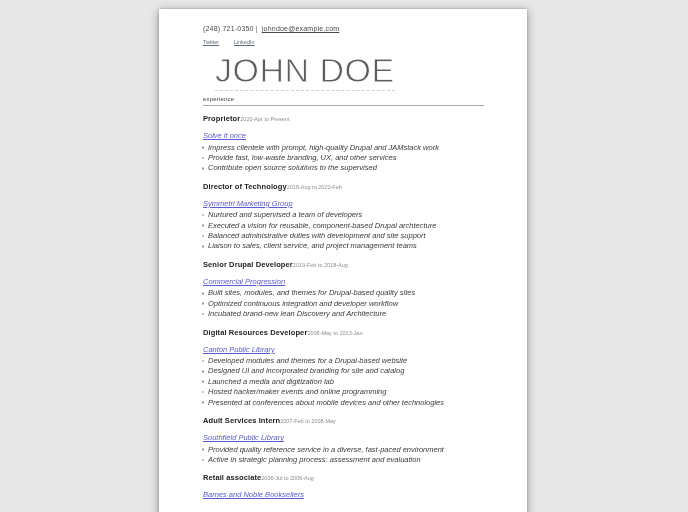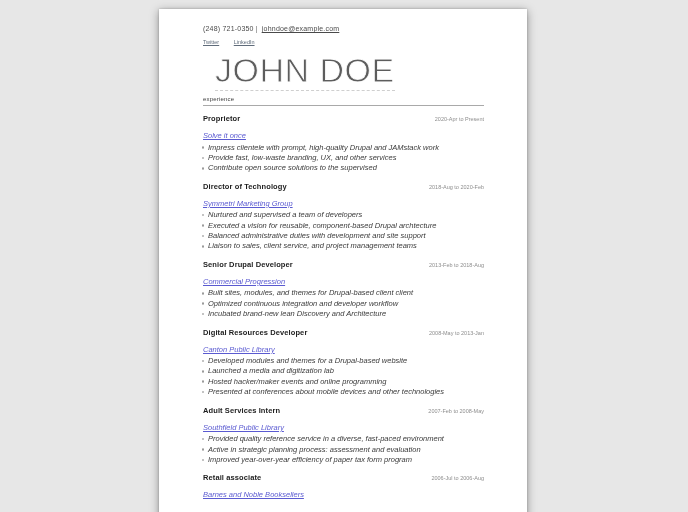--- a/index.html
+++ b/index.html
@@ -77,21 +77,20 @@
   .section-rule {
     border: none;
     border-top: 1px solid #a9a9a9;
     margin: 2px 0 0 0;
   }
 
   
   .entry { margin-top: 8px; }
   .entry-head {
     display: flex;
-    justify-content: space-between;
     align-items: flex-start;
   }
   .entry-title {
     margin: 0;
     font-size: 7.5px;
     line-height: 10px;
     font-weight: bold;
     color: #1c1c1c;
     max-width: 200px;
     letter-spacing: 0.1px;
@@ -188,50 +187,50 @@
           </ul>
   </section>
 
   <section class="entry">
     <div class="entry-head">
       <h2 class="entry-title">Senior Drupal Developer</h2>
       <span class="entry-dates">2013-Feb to 2018-Aug</span>
     </div>
     <a class="entry-company" href="#">Commercial Progression</a>
     <ul class="entry-bullets">
-            <li>Built sites, modules, and themes for Drupal-based client client</li>
+            <li>Built sites, modules, and themes for Drupal-based quality sites</li>
             <li>Optimized continuous integration and developer workflow</li>
             <li>Incubated brand-new lean Discovery and Architecture</li>
           </ul>
   </section>
 
   <section class="entry">
     <div class="entry-head">
       <h2 class="entry-title">Digital Resources Developer</h2>
       <span class="entry-dates">2008-May to 2013-Jan</span>
     </div>
     <a class="entry-company" href="#">Canton Public Library</a>
     <ul class="entry-bullets">
             <li>Developed modules and themes for a Drupal-based website</li>
+            <li>Designed UI and incorporated branding for site and catalog</li>
             <li>Launched a media and digitization lab</li>
             <li>Hosted hacker/maker events and online programming</li>
             <li>Presented at conferences about mobile devices and other technologies</li>
           </ul>
   </section>
 
   <section class="entry">
     <div class="entry-head">
       <h2 class="entry-title">Adult Services Intern</h2>
       <span class="entry-dates">2007-Feb to 2008-May</span>
     </div>
     <a class="entry-company" href="#">Southfield Public Library</a>
     <ul class="entry-bullets">
             <li>Provided quality reference service in a diverse, fast-paced environment</li>
             <li>Active in strategic planning process: assessment and evaluation</li>
-            <li>Improved year-over-year efficiency of paper tax form program</li>
           </ul>
   </section>
 
   <section class="entry">
     <div class="entry-head">
       <h2 class="entry-title">Retail associate</h2>
       <span class="entry-dates">2006-Jul to 2006-Aug</span>
     </div>
     <a class="entry-company" href="#">Barnes and Noble Booksellers</a>
     

